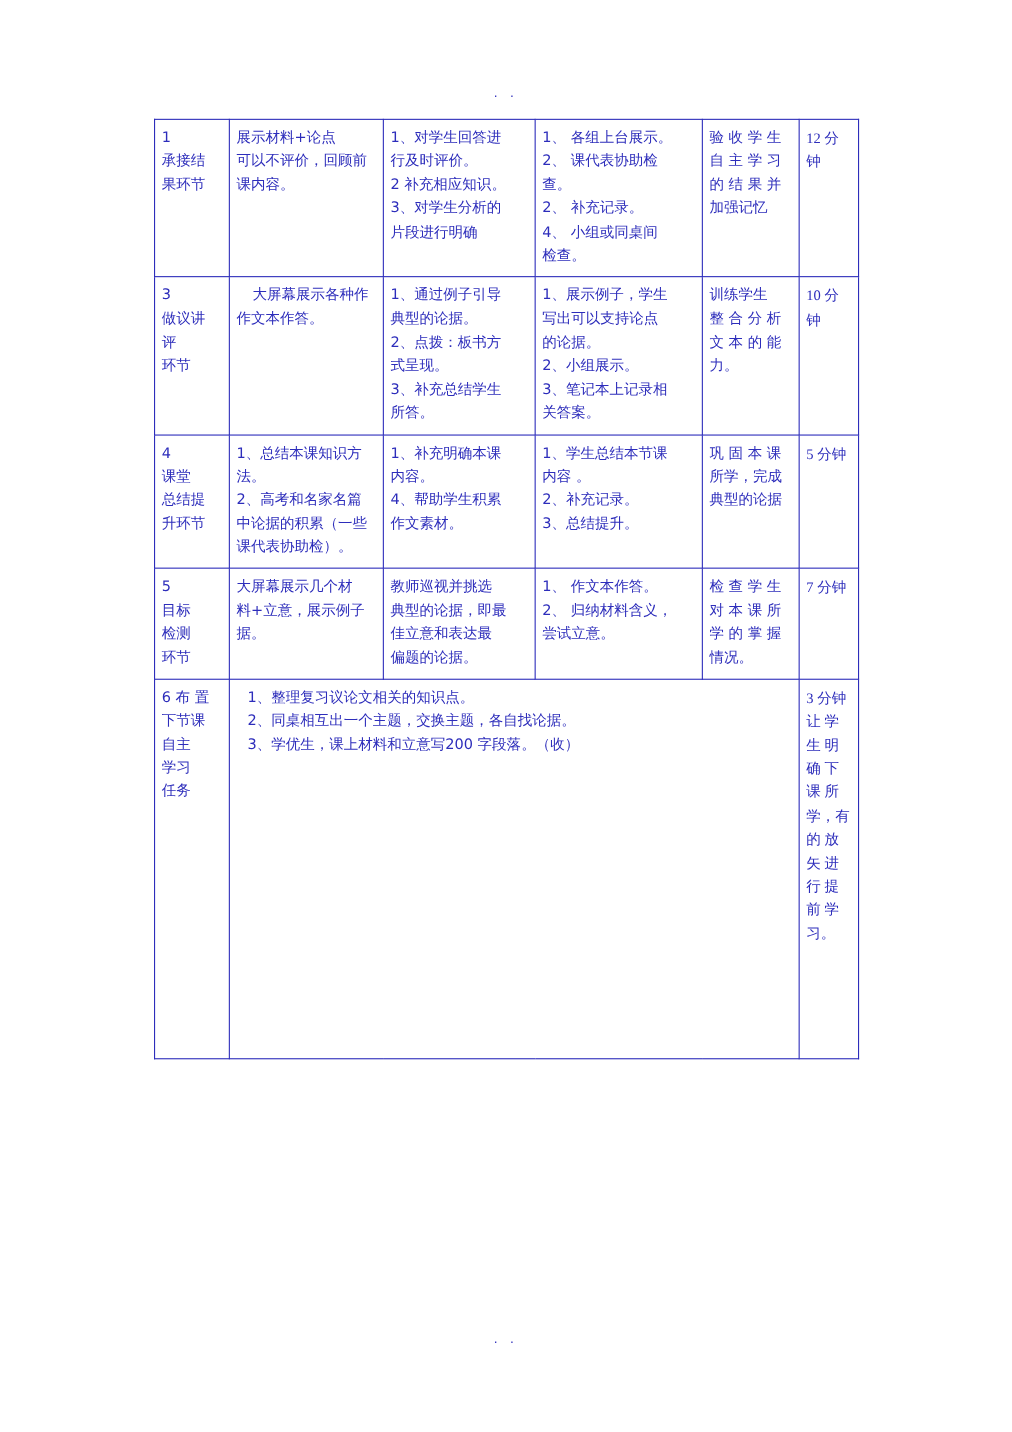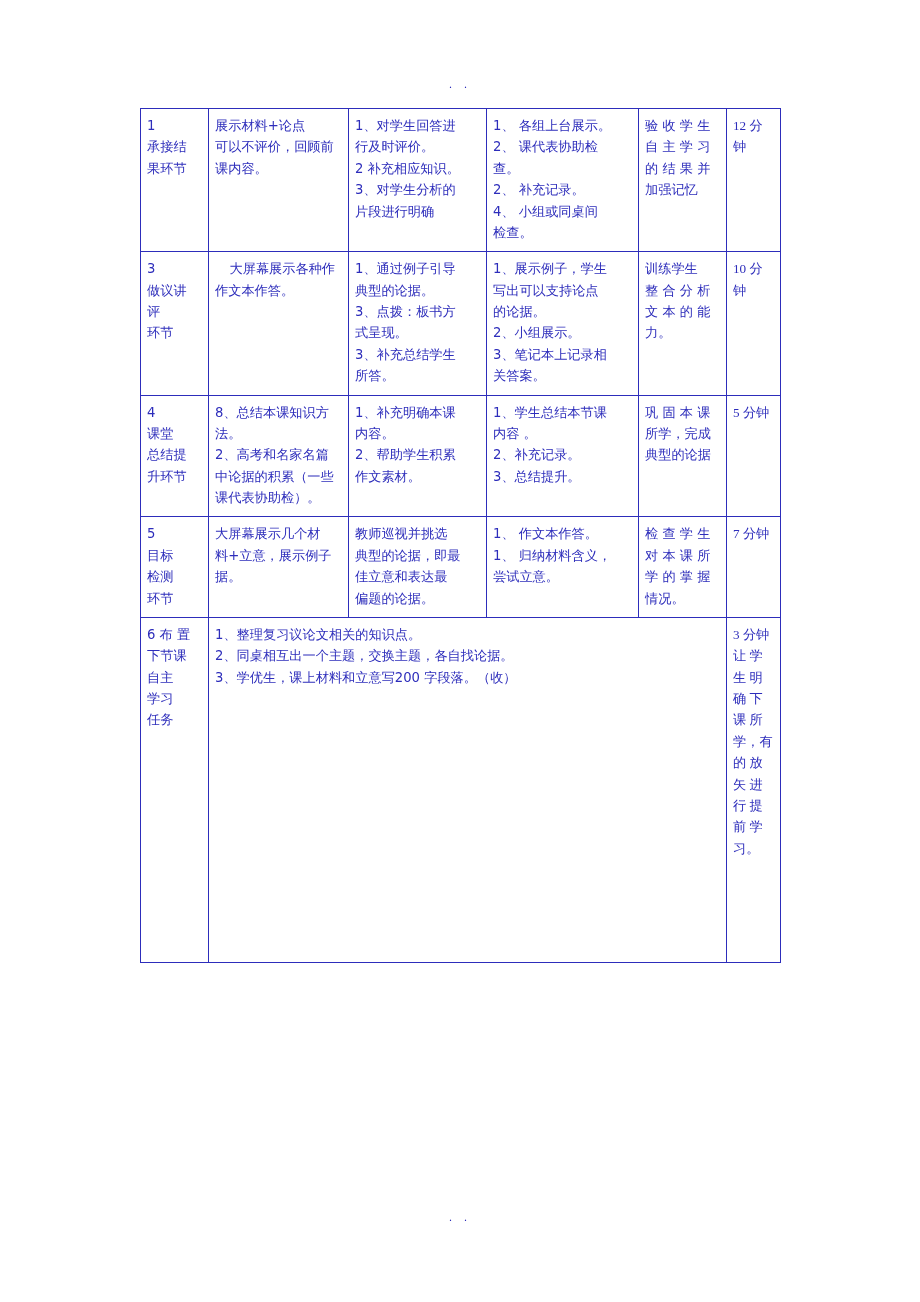--- a/index.html
+++ b/index.html
@@ -65,21 +65,21 @@
   .line { display: block; }
   .indent { text-indent: 1.1em; }
 
   
   .col1 .line { display: block; }
 
   
   .time-two span { display: block; font-family: Liberation Serif, serif; }
 
   .last-row-main { font-size: 13.2px; line-height: 1.75; }
-  .last-row-main .line { display: block; }
+  .last-row-main .line { display: block; margin-left: 10px; }
 </style>
 </head>
 <body>
 
 <div class="page">
 
   <div class="header-mark">. .</div>
 
   <table class="lesson">
     <colgroup>
@@ -137,21 +137,21 @@
           <span class="line">评</span>
           <span class="line">环节</span>
         </td>
         <td class="jt">
           <span class="line indent">大屏幕展示各种作</span>
           <span class="line">作文本作答。</span>
         </td>
         <td class="jt">
           <span class="line">1、通过例子引导</span>
           <span class="line">典型的论据。</span>
-          <span class="line">3、点拨：板书方</span>
+          <span class="line">2、点拨：板书方</span>
           <span class="line">式呈现。</span>
           <span class="line">3、补充总结学生</span>
           <span class="line">所答。</span>
         </td>
         <td class="jt">
           <span class="line">1、展示例子，学生</span>
           <span class="line">写出可以支持论点</span>
           <span class="line">的论据。</span>
           <span class="line">2、小组展示。</span>
           <span class="line">3、笔记本上记录相</span>
@@ -170,30 +170,30 @@
       </tr>
 
       <tr>
         <td class="col1">
           <span class="line">4</span>
           <span class="line">课堂</span>
           <span class="line">总结提</span>
           <span class="line">升环节</span>
         </td>
         <td class="jt">
-          <span class="line">8、总结本课知识方</span>
+          <span class="line">1、总结本课知识方</span>
           <span class="line">法。</span>
           <span class="line">2、高考和名家名篇</span>
           <span class="line">中论据的积累（一些</span>
           <span class="line">课代表协助检）。</span>
         </td>
         <td class="jt">
           <span class="line">1、补充明确本课</span>
           <span class="line">内容。</span>
-          <span class="line">2、帮助学生积累</span>
+          <span class="line">4、帮助学生积累</span>
           <span class="line">作文素材。</span>
         </td>
         <td class="jt">
           <span class="line">1、学生总结本节课</span>
           <span class="line">内容 。</span>
           <span class="line">2、补充记录。</span>
           <span class="line">3、总结提升。</span>
         </td>
         <td>
           <span class="line">巩 固 本 课</span>
@@ -218,21 +218,21 @@
           <span class="line">据。</span>
         </td>
         <td class="jt">
           <span class="line">教师巡视并挑选</span>
           <span class="line">典型的论据，即最</span>
           <span class="line">佳立意和表达最</span>
           <span class="line">偏题的论据。</span>
         </td>
         <td class="jt">
           <span class="line">1、 作文本作答。</span>
-          <span class="line">1、 归纳材料含义，</span>
+          <span class="line">2、 归纳材料含义，</span>
           <span class="line">尝试立意。</span>
         </td>
         <td>
           <span class="line">检 查 学 生</span>
           <span class="line">对 本 课 所</span>
           <span class="line">学 的 掌 握</span>
           <span class="line">情况。</span>
         </td>
         <td class="time-two">
           <span>7 分钟</span>

